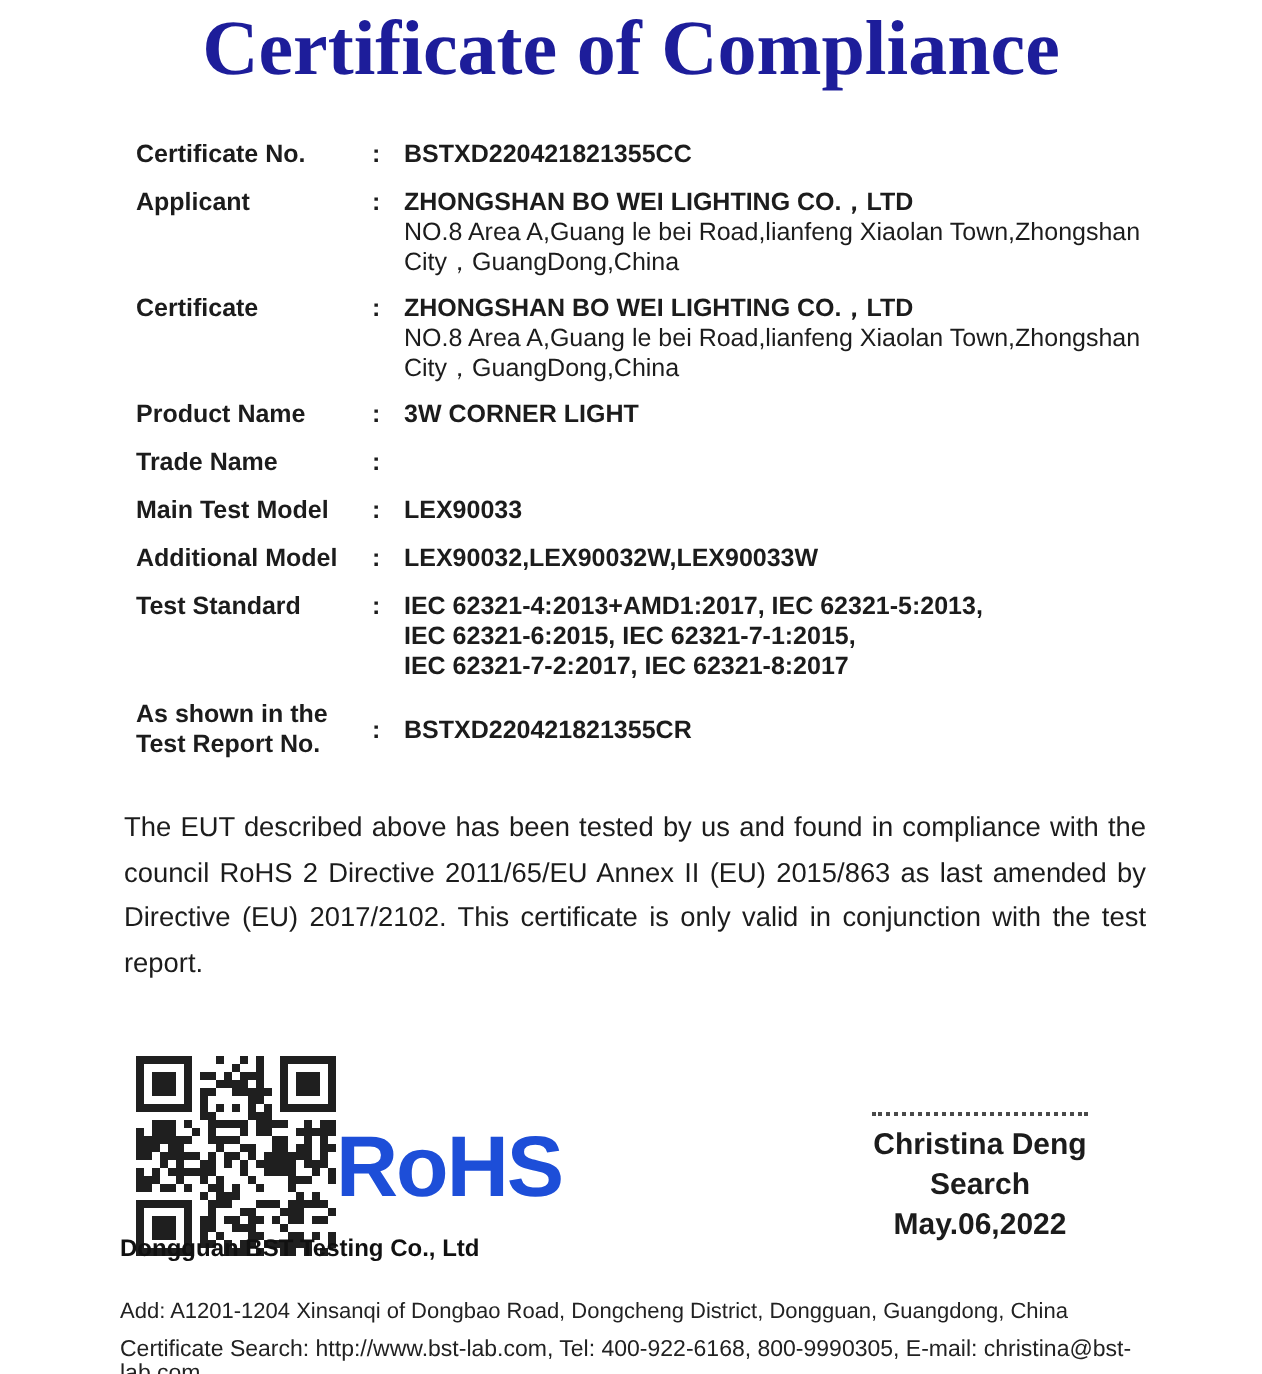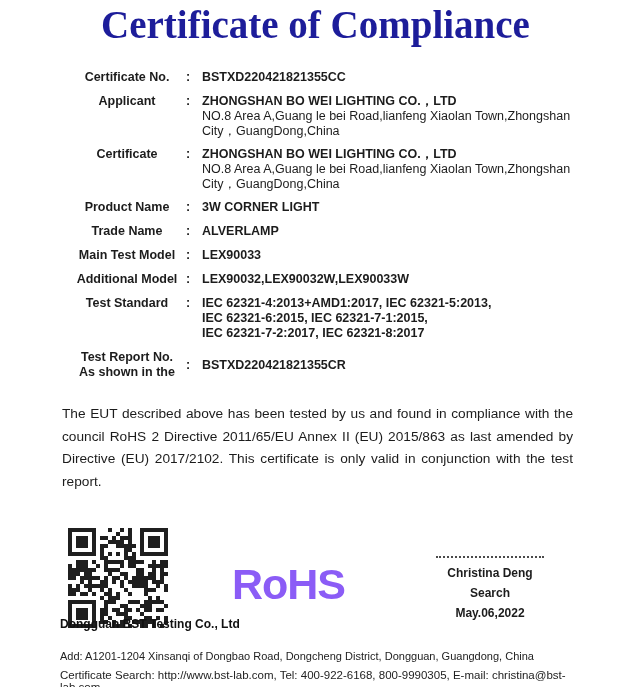--- a/index.html
+++ b/index.html
@@ -21,21 +21,21 @@
     color:#1d1d9a;
   }
   .info{margin:23px 58px 0 68px;}
   .row{
     display:grid;
     grid-template-columns:118px 16px auto;
     margin-bottom:9px;
     font-size:12.5px;
     line-height:15px;
   }
-  .row .lbl{font-weight:bold;text-align:center;}
+  .row .lbl{font-weight:bold;}
   .row .colon{font-weight:bold;text-align:left;}
   .row .val{font-weight:bold;}
   .row .addr{font-weight:normal;line-height:14.5px;}
   .row.two-line-label{align-items:center;}
   .row.two-line-label .lbl span{display:block;}
   .statement{
     margin:23px 58px 0 62px;
     font-size:13.7px;
     line-height:22.5px;
     text-align:justify;
@@ -45,32 +45,31 @@
   .mid{
     display:flex;
     margin:35px 60px 0 68px;
     height:104px;
     align-items:stretch;
   }
   .qr-box{width:100px;height:100px;flex:0 0 100px;}
   .rohs{
     flex:1;
     align-self:center;
-    text-align:center;
     font-size:43px;
     font-weight:bold;
     letter-spacing:-1px;
-    color:#8b5cf6;
+    color:#1d4ed8;
     padding-top:8px;
   }
   .sig{
     flex:0 0 162px;
     padding-top:28px;
     text-align:center;
-    font-size:12px;
+    font-size:15px;
     font-weight:bold;
     line-height:20px;
   }
   .sig .dots{
     width:108px;height:0;
     margin:0 auto 5px auto;
     border-top:2px dotted #4a4a4a;
   }
   .footer{position:absolute;left:60px;top:617px;right:36px;}
   .footer .co{font-size:12px;font-weight:bold;color:#111;}
@@ -114,21 +113,20 @@
 
     <div class="row">
       <div class="lbl">Product Name</div>
       <div class="colon">:</div>
       <div class="val">3W CORNER LIGHT</div>
     </div>
 
     <div class="row">
       <div class="lbl">Trade Name</div>
       <div class="colon">:</div>
-      <div class="val">ALVERLAMP</div>
     </div>
 
     <div class="row">
       <div class="lbl">Main Test Model</div>
       <div class="colon">:</div>
       <div class="val">LEX90033</div>
     </div>
 
     <div class="row">
       <div class="lbl">Additional Model</div>
@@ -141,22 +139,22 @@
       <div class="colon">:</div>
       <div class="val">
         <div>IEC 62321-4:2013+AMD1:2017, IEC 62321-5:2013,</div>
         <div>IEC 62321-6:2015, IEC 62321-7-1:2015,</div>
         <div>IEC 62321-7-2:2017, IEC 62321-8:2017</div>
       </div>
     </div>
 
     <div class="row two-line-label">
       <div class="lbl">
+        <span>As shown in the</span>
         <span>Test Report No.</span>
-        <span>As shown in the</span>
       </div>
       <div class="colon">:</div>
       <div class="val">BSTXD220421821355CR</div>
     </div>
 
   </div>
 
   <p class="statement">The EUT described above has been tested by us and found in compliance with the council RoHS 2 Directive 2011/65/EU Annex II (EU) 2015/863 as last amended by Directive (EU) 2017/2102. This certificate is only valid in conjunction with the test report.</p>
 
   <div class="mid">

